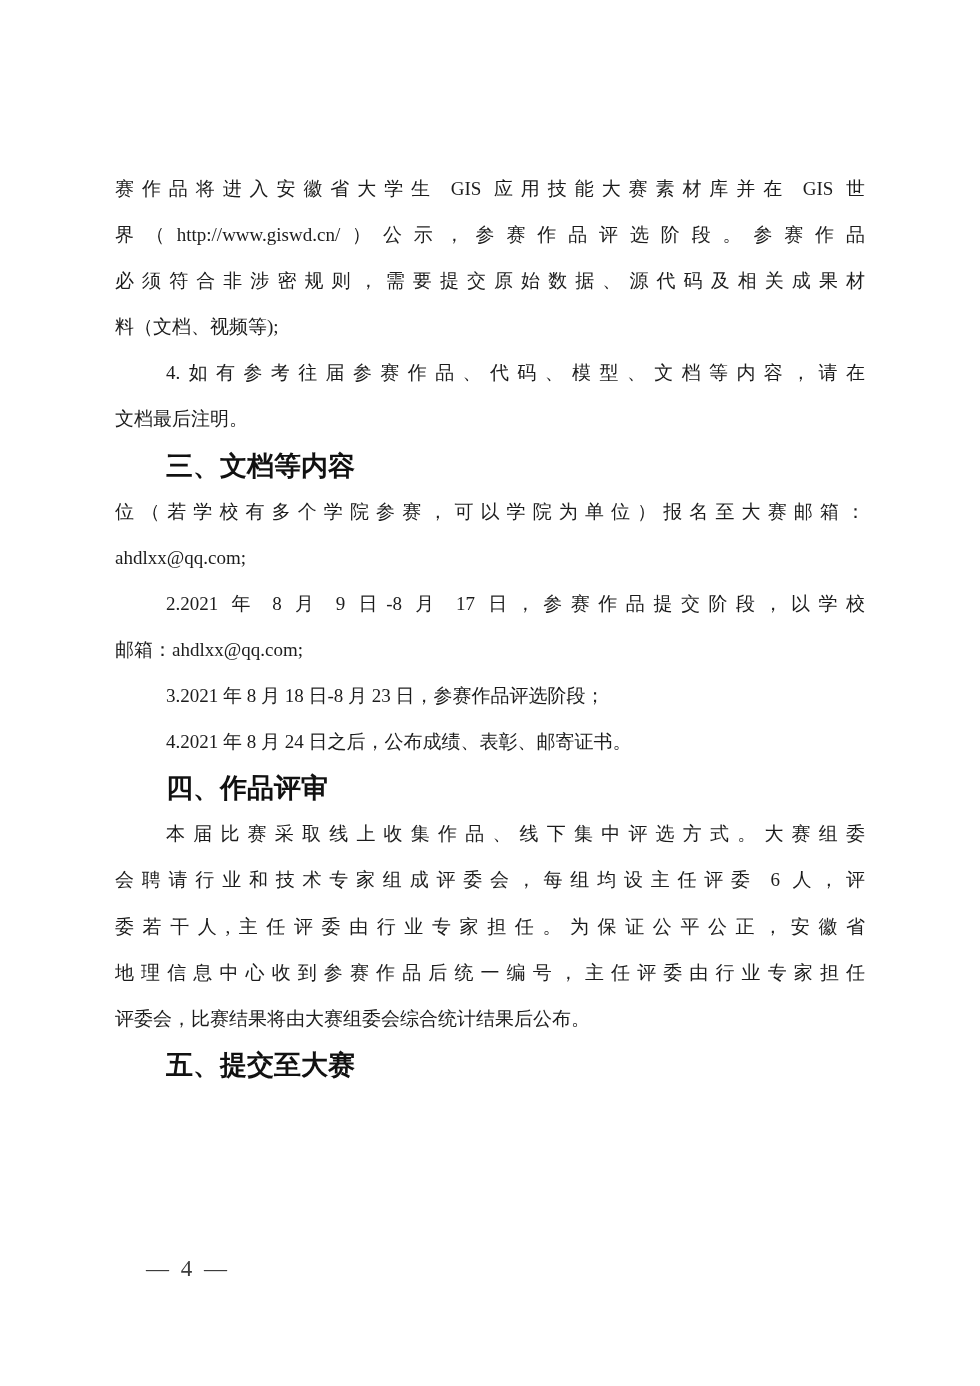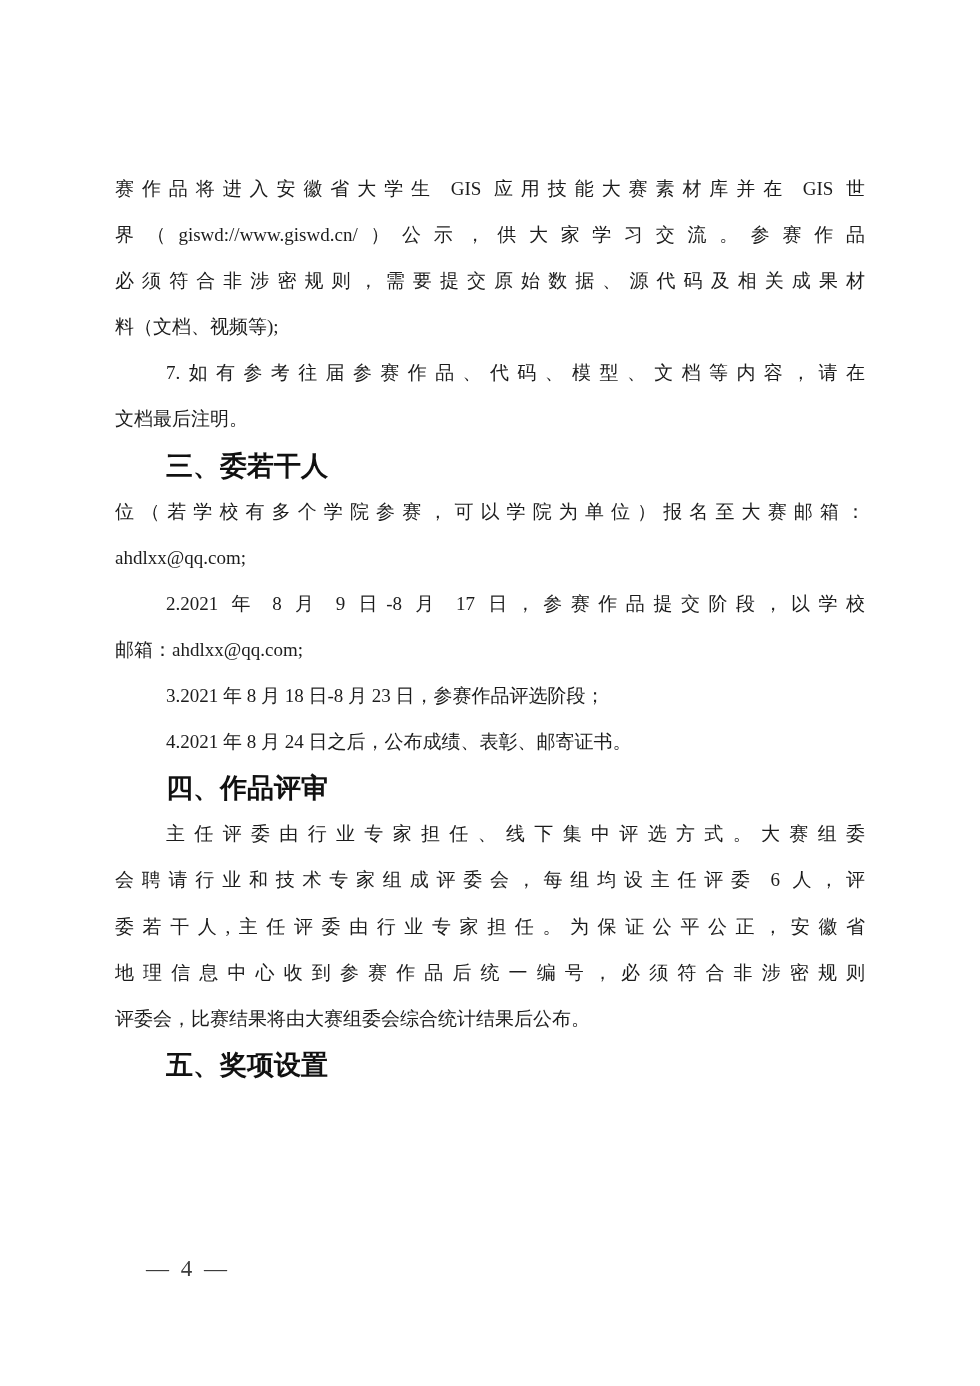--- a/index.html
+++ b/index.html
@@ -52,34 +52,34 @@
     color: #3c3c3c;
     font-family: "Liberation Serif", "DejaVu Serif", serif;
   }
 </style>
 </head>
 <body>
 
 <div class="page">
   <div class="content" id="document-lines">
       <div class="line fill">赛作品将进入安徽省大学生 GIS 应用技能大赛素材库并在 GIS 世</div>
-      <div class="line fill">界（giswd://www.giswd.cn/）公示，供大家学习交流。参赛作品</div>
+      <div class="line fill">界（http://www.giswd.cn/）公示，参赛作品评选阶段。参赛作品</div>
       <div class="line fill">必须符合非涉密规则，需要提交原始数据、源代码及相关成果材</div>
       <div class="line">料（文档、视频等);</div>
-      <div class="line indent fill">7.如有参考往届参赛作品、代码、模型、文档等内容，请在</div>
+      <div class="line indent fill">4.如有参考往届参赛作品、代码、模型、文档等内容，请在</div>
       <div class="line">文档最后注明。</div>
-      <div class="line heading indent">三、委若干人</div>
+      <div class="line heading indent">三、文档等内容</div>
       <div class="line fill">位（若学校有多个学院参赛，可以学院为单位）报名至大赛邮箱：</div>
       <div class="line">ahdlxx@qq.com;</div>
       <div class="line indent fill">2.2021 年 8 月 9 日-8 月 17 日，参赛作品提交阶段，以学校</div>
       <div class="line">邮箱：ahdlxx@qq.com;</div>
       <div class="line indent">3.2021 年 8 月 18 日-8 月 23 日，参赛作品评选阶段；</div>
       <div class="line indent">4.2021 年 8 月 24 日之后，公布成绩、表彰、邮寄证书。</div>
       <div class="line heading indent">四、作品评审</div>
-      <div class="line indent fill">主任评委由行业专家担任、线下集中评选方式。大赛组委</div>
+      <div class="line indent fill">本届比赛采取线上收集作品、线下集中评选方式。大赛组委</div>
       <div class="line fill">会聘请行业和技术专家组成评委会，每组均设主任评委 6 人，评</div>
       <div class="line fill">委若干人,主任评委由行业专家担任。为保证公平公正，安徽省</div>
-      <div class="line fill">地理信息中心收到参赛作品后统一编号，必须符合非涉密规则</div>
+      <div class="line fill">地理信息中心收到参赛作品后统一编号，主任评委由行业专家担任</div>
       <div class="line">评委会，比赛结果将由大赛组委会综合统计结果后公布。</div>
-      <div class="line heading indent">五、奖项设置</div>
+      <div class="line heading indent">五、提交至大赛</div>
     </div>
   <div class="footer">— 4 —</div>
 </div>
 
 </body></html>

